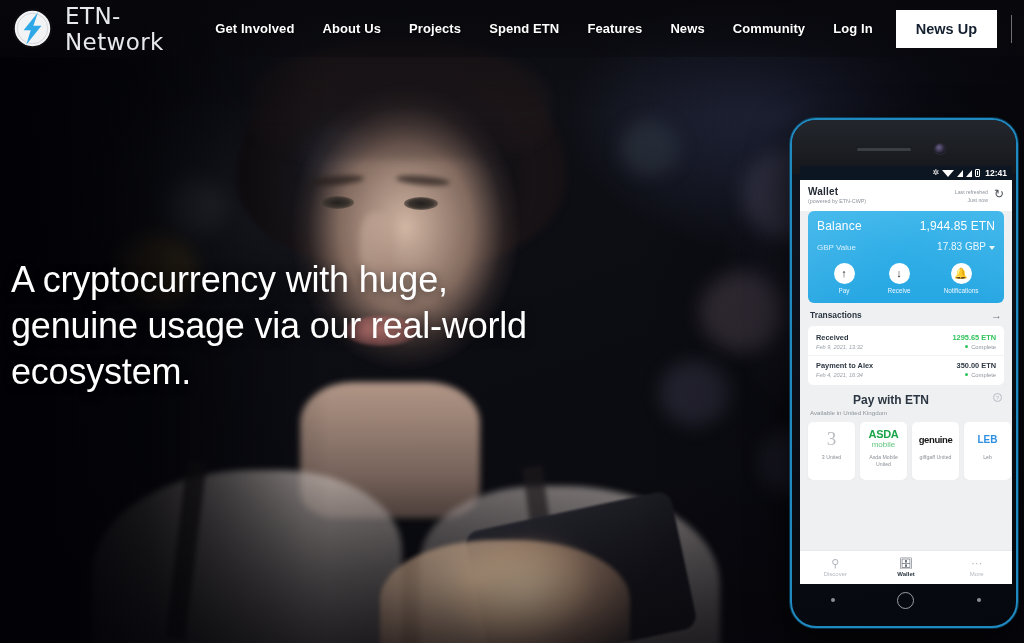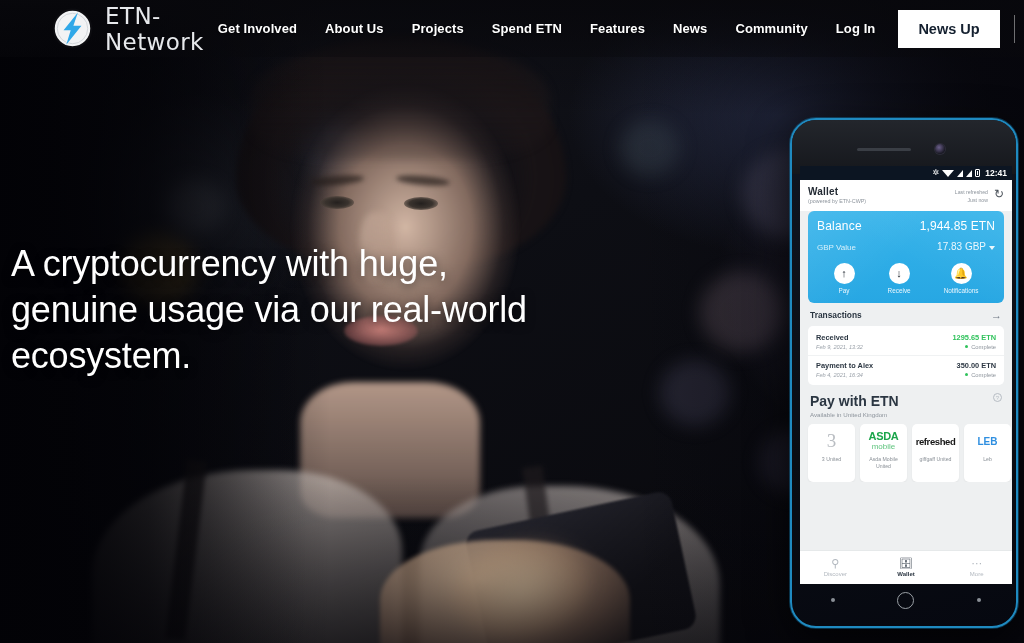--- a/index.html
+++ b/index.html
@@ -122,42 +122,41 @@
   .scrim-left {
     position:absolute; left:0; top:0; width:330px; height:643px;
     background:linear-gradient(90deg, rgba(2,2,6,.92) 0%, rgba(2,2,6,.66) 45%, rgba(2,2,6,0) 100%);
   }
 
   
   .navbar {
     position:absolute; left:0; top:0; width:1024px; height:57px;
     display:flex; align-items:center; z-index:40;
     background:linear-gradient(180deg, rgba(8,8,12,.86), rgba(8,8,12,.40));
-    padding-left:40px;
   }
   .brand { display:flex; align-items:center; gap:11px; padding-left:11px; }
   .brand-logo { width:43px; height:43px; flex:none; }
   .brand-name {
     color:#e7e9ec; font-size:23px; letter-spacing:.4px;
     font-family:"DejaVu Sans", sans-serif; font-weight:400;
   }
   .nav-links { display:flex; align-items:center; gap:0; margin-left:auto; }
   .nav-link {
     color:#fff; font-size:13px; font-weight:bold; padding:0 14px;
     white-space:nowrap; cursor:pointer; letter-spacing:.1px;
     text-shadow:0 1px 2px rgba(0,0,0,.6);
   }
   .signup-btn {
     background:#fff; color:#14202f; font-size:14.5px; font-weight:bold;
     padding:11px 20px; margin-left:9px; cursor:pointer; white-space:nowrap;
   }
   .nav-divider { width:1px; height:28px; background:rgba(255,255,255,.42); margin:0 12px 0 14px; }
 
   
-  .hero { position:absolute; left:11px; top:241px; width:540px; z-index:30; }
+  .hero { position:absolute; left:11px; top:257px; width:540px; z-index:30; }
   .hero h1 {
     color:#fff; font-size:36px; line-height:46px; font-weight:400;
     letter-spacing:-.2px; text-shadow:0 2px 10px rgba(0,0,0,.55);
   }
   .hero p {
     color:#f2f3f4; font-size:19px; margin-top:25px; font-weight:400;
     text-shadow:0 2px 8px rgba(0,0,0,.6);
   }
 
   
@@ -243,21 +242,21 @@
   .tx-l1 { display:flex; justify-content:space-between; align-items:baseline; }
   .tx-name { font-size:7.4px; color:#2b3642; font-weight:600; }
   .tx-amt { font-size:7.4px; font-weight:600; }
   .tx-l2 { display:flex; justify-content:space-between; align-items:center; margin-top:2px; }
   .tx-date { font-size:5.6px; color:#9aa1a9; font-style:italic; }
   .tx-status { font-size:5.8px; color:#8d949c; display:flex; align-items:center; gap:3px; }
   .dot { width:3.5px; height:3.5px; border-radius:50%; background:#2fc25b; display:inline-block; }
 
   
   .pay-head { padding:8px 10px 2px; display:flex; justify-content:space-between; align-items:flex-start; }
-  .pay-title { font-size:14px; color:#2b3642; font-weight:600; }
+  .pay-title { font-size:12px; color:#2b3642; font-weight:600;margin-left:43px; }
   .pay-sub { font-size:6.2px; color:#8d949c; margin-top:2px; }
   .info-icon {
     width:9px; height:9px; border-radius:50%; border:1px solid #b7bdc4; color:#b7bdc4;
     font-size:6px; line-height:8px; text-align:center; cursor:pointer; flex:none;
   }
   .merchants { display:flex; gap:5px; padding:4px 0 0 8px; overflow:hidden; }
   .merchant {
     flex:none; width:47px; height:58px; background:#fff; border-radius:5px;
     display:flex; flex-direction:column; align-items:center; justify-content:flex-start;
     padding-top:7px; cursor:pointer; box-shadow:0 1px 2px rgba(0,0,0,.05);
@@ -466,21 +465,21 @@
           <div class="merchant">
             <div class="m-logo" style="flex-direction:column;line-height:1;">
               <span style="font-size:11px;font-weight:bold;color:#1aa54a;letter-spacing:-.3px;">ASDA</span>
               <span style="font-size:8px;color:#5fc47e;margin-top:1px;">mobile</span>
             </div>
             <div class="m-name">Asda Mobile United</div>
           </div>
 
           <div class="merchant">
             <div class="m-logo">
-              <span style="font-size:9.5px;font-weight:bold;color:#161616;letter-spacing:-.4px;">refreshed</span>
+              <span style="font-size:9.5px;font-weight:bold;color:#161616;letter-spacing:-.4px;">genuine</span>
             </div>
             <div class="m-name">giffgaff United</div>
           </div>
 
           <div class="merchant">
             <div class="m-logo">
               <span style="font-size:10px;font-weight:bold;color:#2f8fe0;">LEB</span>
             </div>
             <div class="m-name">Leb</div>
           </div>

